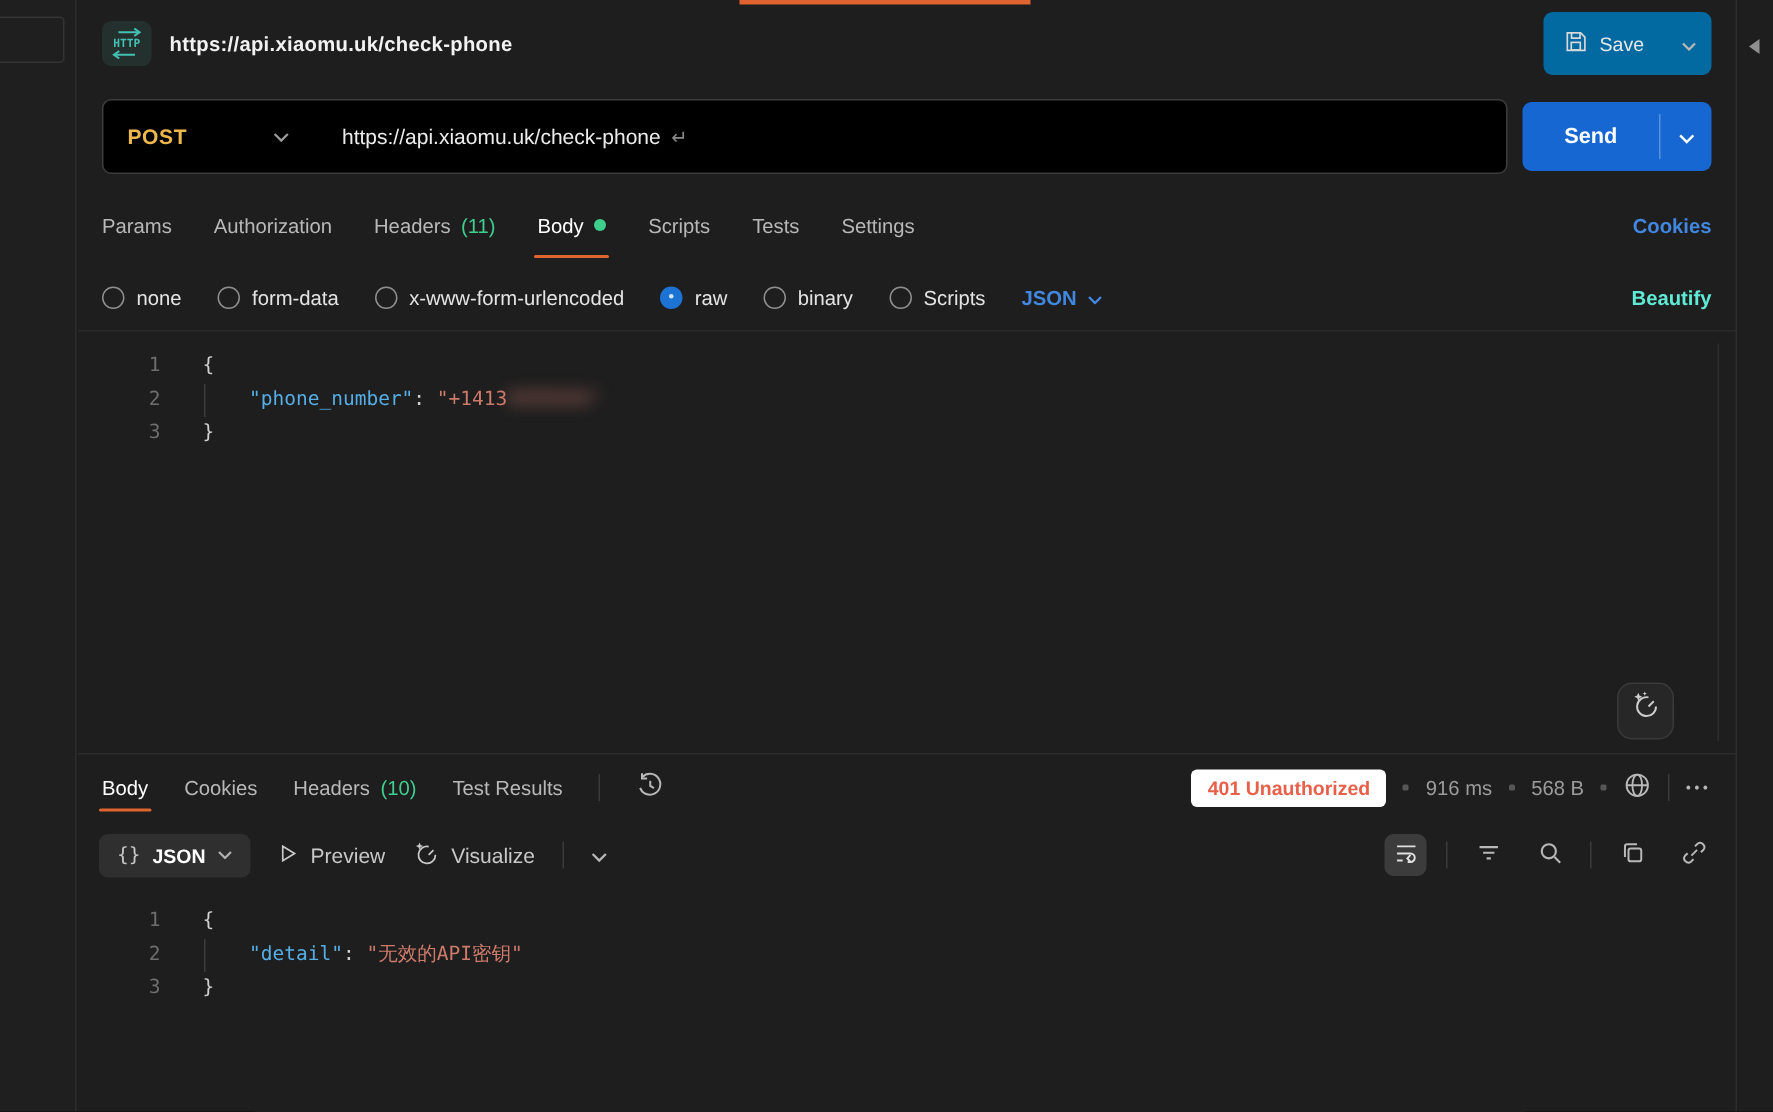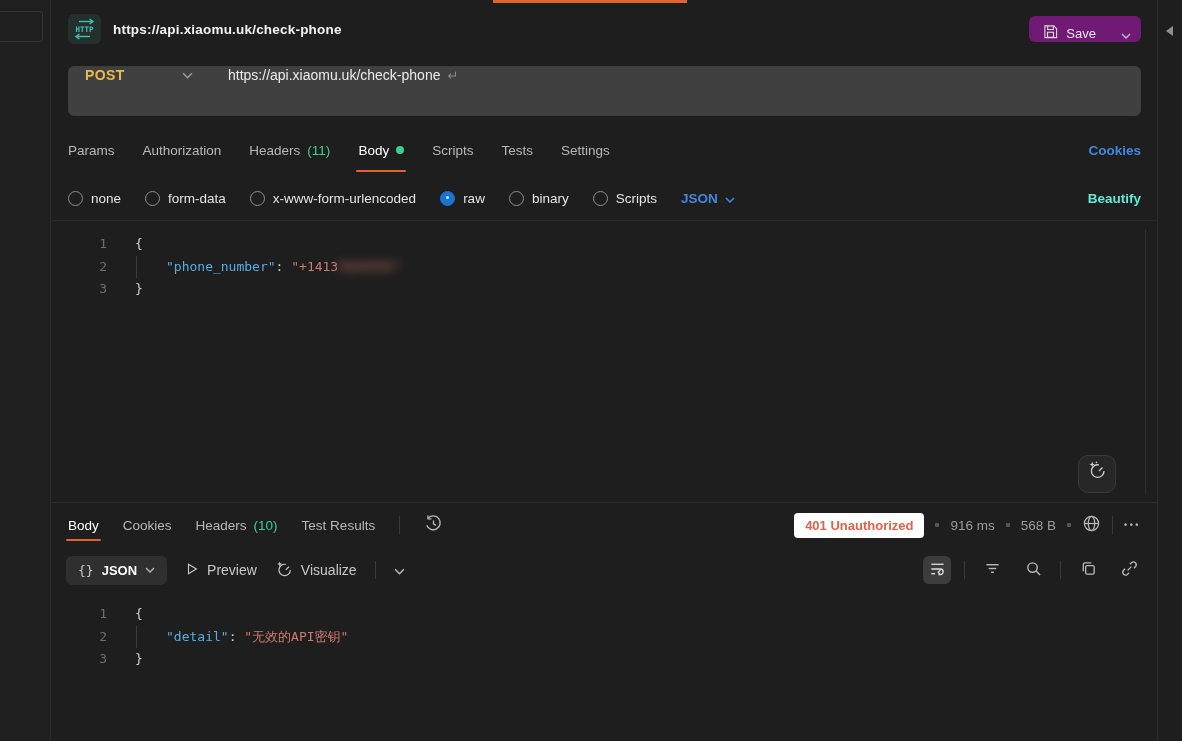--- a/index.html
+++ b/index.html
@@ -23,28 +23,28 @@
   .collapse-arrow { position:absolute; left:8px; top:26px; width:0; height:0;
     border-top:5px solid transparent; border-bottom:5px solid transparent; border-right:7px solid #8f8f8f; }
 
   
   .main { position:absolute; left:52px; top:0; width:1105px; height:741px; display:flex; flex-direction:column; }
 
   
   .header { height:58px; display:flex; align-items:center; padding:0 16px; gap:12px; flex:0 0 auto; }
   .http-badge { width:33px; height:30px; border-radius:6px; background:#23302e; display:flex; align-items:center; justify-content:center; }
   .title { font-size:13.5px; font-weight:700; color:#f2f2f2; letter-spacing:.2px; }
-  .save-btn { margin-left:auto; display:flex; align-items:flex-end; background:#701a75; border-radius:6px; height:26px; overflow:hidden; cursor:pointer; }
+  .save-btn { margin-left:auto; display:flex; align-items:center; background:#0369a1; border-radius:6px; height:42px; overflow:hidden; cursor:pointer; }
   .save-main { display:flex; align-items:center; gap:8px; padding:0 14px; font-size:13px; color:#e8e8e8; }
   .save-sep { width:1px; background:#1e1e1e; }
   .save-caret { display:flex; align-items:center; padding:0 10px; color:#b8b8b8; }
 
   
   .req-row { height:66px; display:flex; align-items:center; padding:0 16px; gap:10px; flex:0 0 auto; }
-  .url-box { flex:1; height:50px; border:1px solid #3d3d3d; border-radius:6px; display:flex; align-items:flex-start; background:#404040; }
+  .url-box { flex:1; height:50px; border:1px solid #3d3d3d; border-radius:6px; display:flex; align-items:center; background:#000000; }
   .method { width:140px; display:flex; align-items:center; padding:0 16px; cursor:pointer; }
   .method-label { color:#edb74b; font-weight:700; font-size:14px; letter-spacing:.4px; }
   .method-caret { margin-left:auto; color:#9a9a9a; display:flex; align-items:center; }
   .url-divider { width:1px; background:#3a3a3a; margin:8px 0; }
   .url-field { display:flex; align-items:center; padding:0 18px; font-size:14px; color:#ececec; flex:1; }
   .enter-hint { color:#8a8a8a; margin-left:7px; font-size:13px; }
   .send-btn { width:126px; height:46px; background:#1667d2; border-radius:6px; display:flex; align-items:stretch; overflow:hidden; cursor:pointer; }
   .send-main { flex:1; display:flex; align-items:center; justify-content:center; color:#fff; font-weight:700; font-size:14.5px; }
   .send-sep { width:1px; background:rgba(255,255,255,.28); margin:8px 0; }
   .send-caret { width:34px; display:flex; align-items:center; justify-content:center; color:#fff; }
@@ -160,20 +160,33 @@
                 <path d="M1 1l4 4 4-4" fill="none" stroke="currentColor" stroke-width="1.4"></path>
               </svg>
           </span>
         </div>
         <div class="url-divider"></div>
         <div class="url-field">
           <span>https://api.xiaomu.uk/check-phone</span>
           <span class="enter-hint">↵</span>
         </div>
       </div>
+      <div class="send-btn">
+        <div class="send-main">
+          <span>Send</span>
+        </div>
+        <div class="send-sep"></div>
+        <div class="send-caret">
+          <span>
+            <svg width="11" height="7" viewBox="0 0 10 6">
+                <path d="M1 1l4 4 4-4" fill="none" stroke="currentColor" stroke-width="1.5"></path>
+              </svg>
+          </span>
+        </div>
+      </div>
     </div>
 
     <div class="tabs-row">
       <div class="tab">
           <span>Params</span>
         </div>
       <div class="tab">
           <span>Authorization</span>
         </div>
       <div class="tab">

